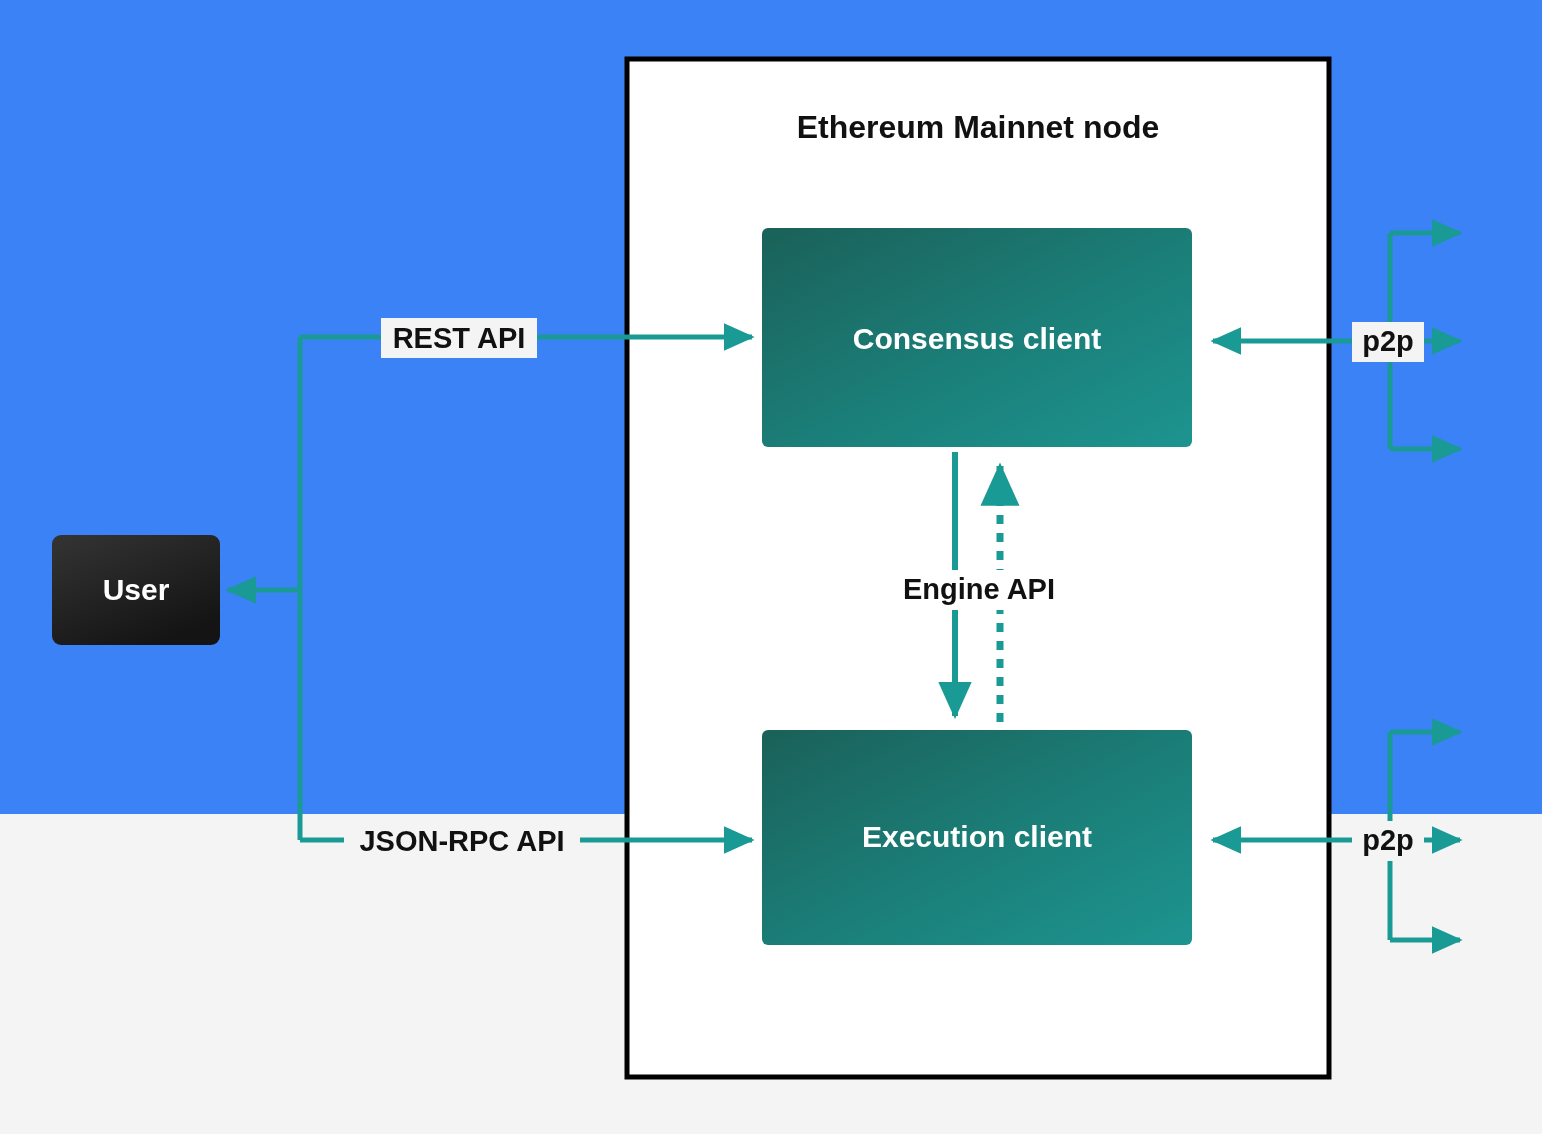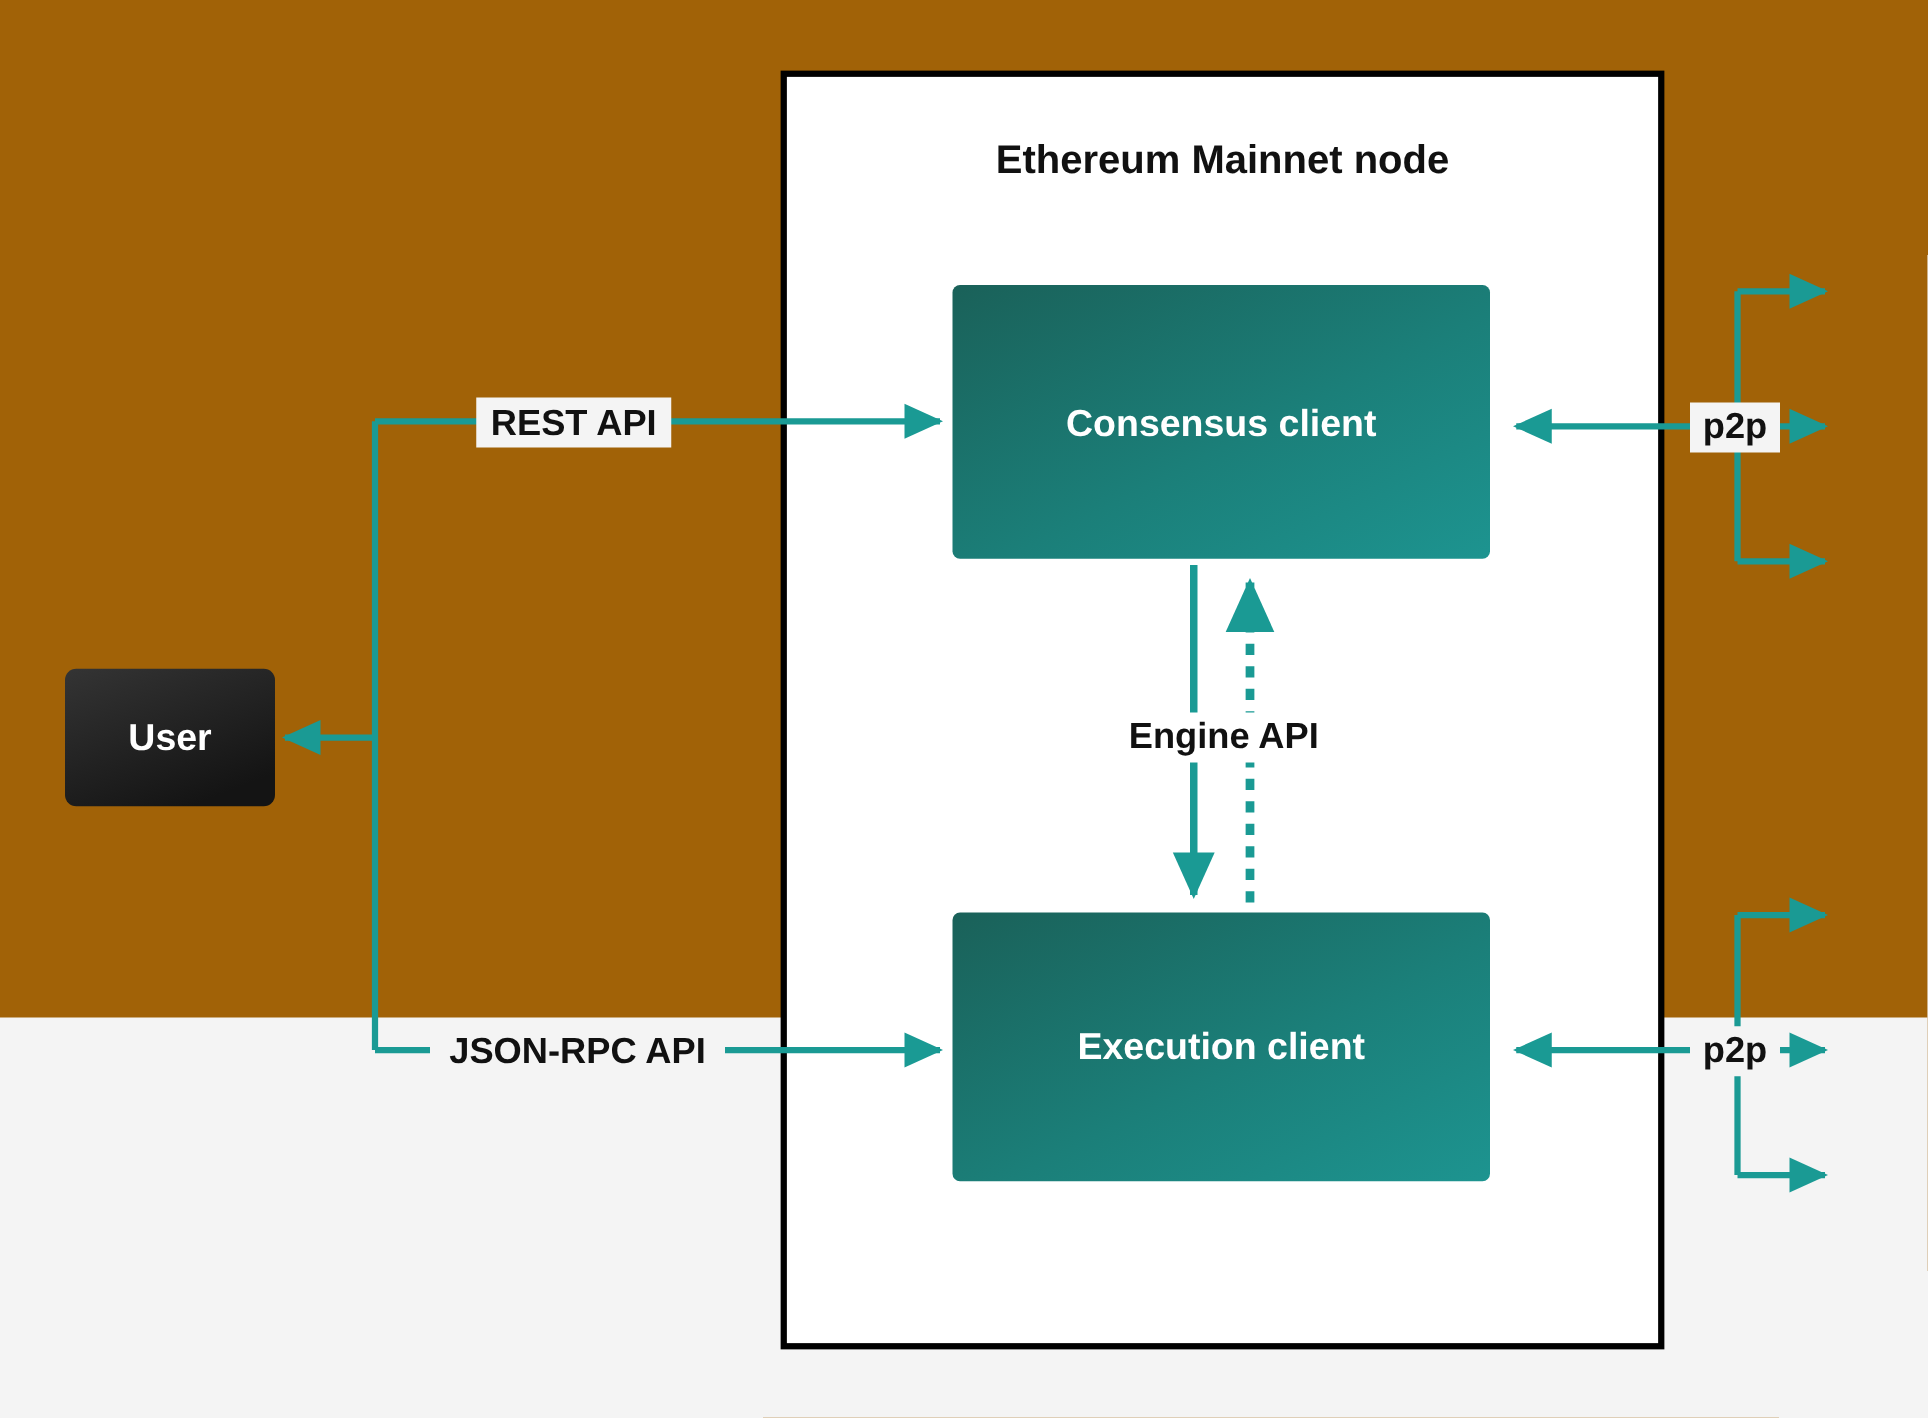--- a/index.html
+++ b/index.html
@@ -10,21 +10,21 @@
   body {
     width: 1542px;
     height: 1134px;
     font-family: "Liberation Sans", sans-serif;
     overflow: hidden;
   }
   #diagram-root {
     position: relative;
     width: 1542px;
     height: 814px;
-    background: #a16207;
+    background: #3b82f6;
   }
   svg.canvas {
     position: absolute;
     left: 0;
     top: 0;
     width: 1542px;
     height: 1134px;
     display: block;
   }
   .node-label {

